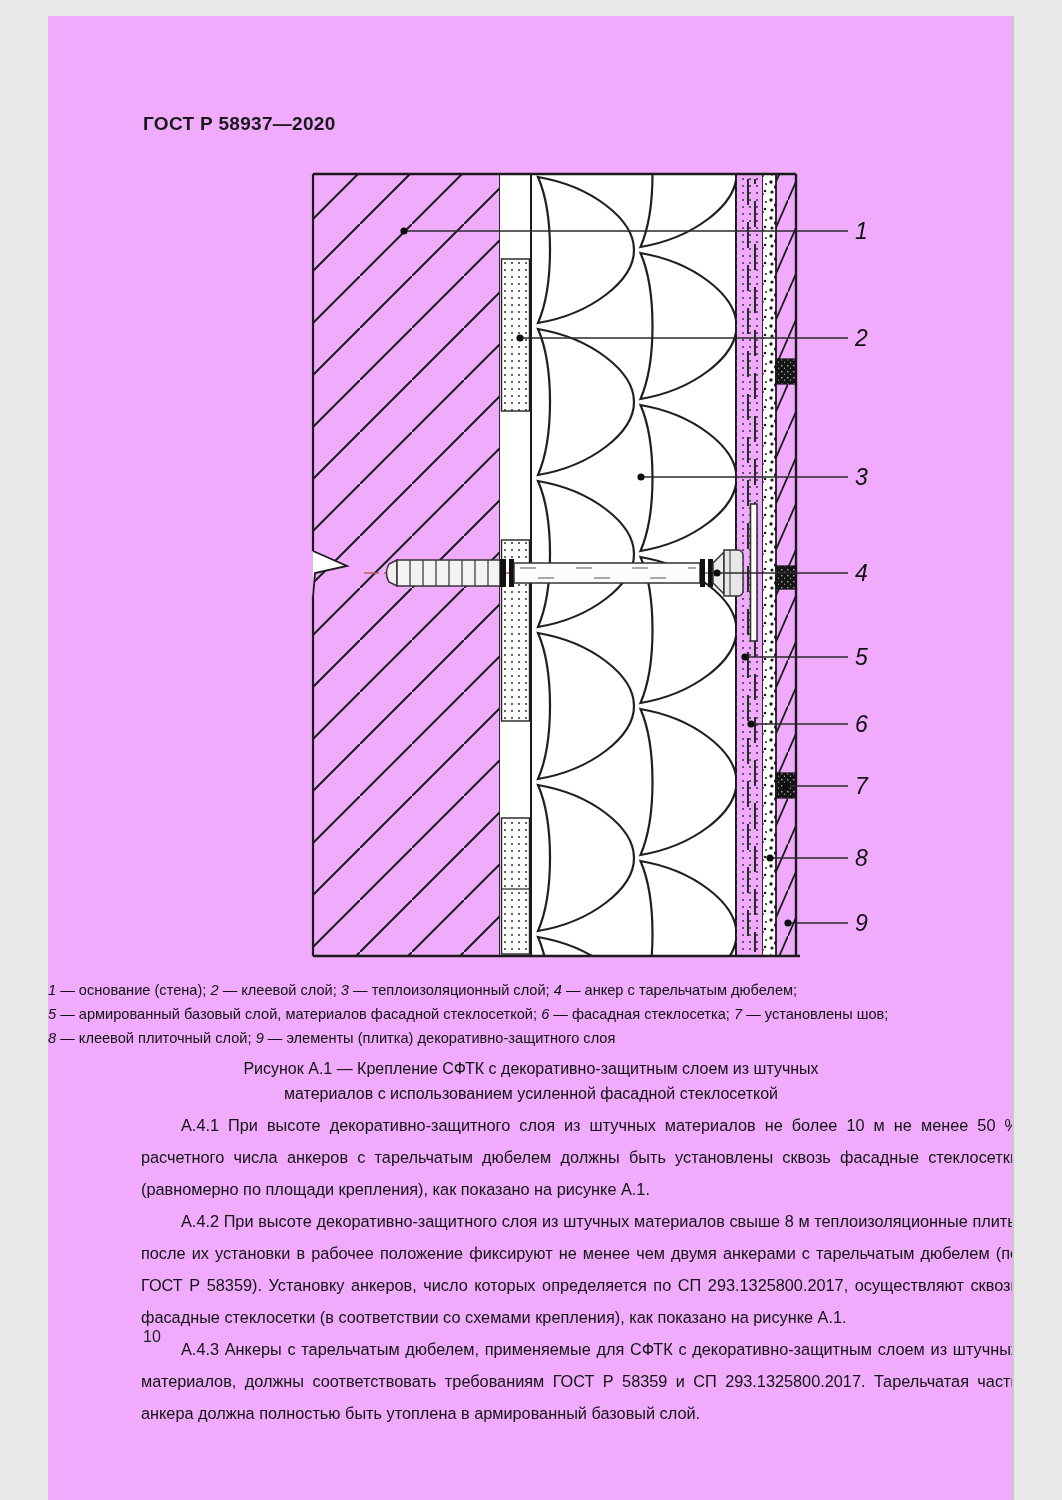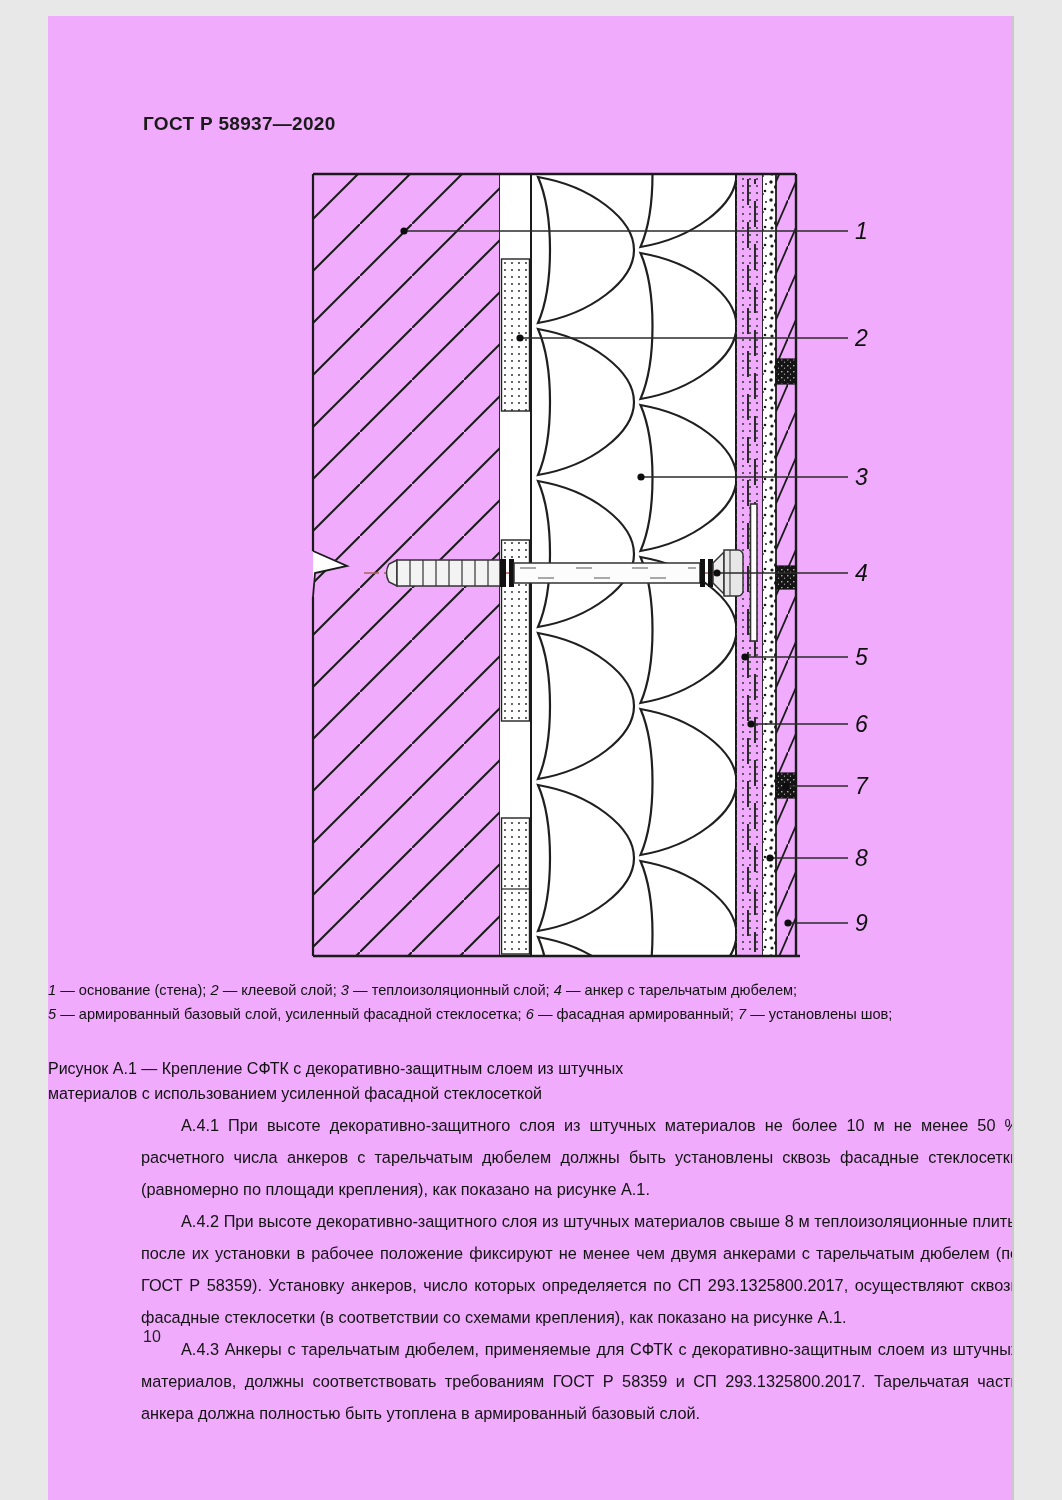--- a/index.html
+++ b/index.html
@@ -17,21 +17,21 @@
     font-size:19px;font-weight:bold;letter-spacing:.3px;
   }
   .fig-wrap{position:absolute;left:250px;top:150px;width:590px;height:800px;}
   .legend{
     position:absolute;left:0;right:0;top:962px;
     font-size:14.6px;line-height:24px;color:#111;
   }
   .legend i{font-style:italic;}
   .caption{
     position:absolute;left:0;right:0;top:1040px;
-    text-align:left;font-size:16px;line-height:25px;color:#111;
+    text-align:center;font-size:16px;line-height:25px;color:#111;
   }
   .body-text{
     position:absolute;left:93px;top:1093px;width:878px;
     font-size:16.3px;line-height:32px;text-align:justify;color:#131313;
   }
   .body-text p{margin:0;text-indent:40px;}
   .page-number{
     position:absolute;left:95px;top:1312px;font-size:16px;color:#222;
   }
   .scan-edge-bottom{
@@ -212,21 +212,22 @@
         <text class="callout-num" x="807" y="716">6</text>
         <text class="callout-num" x="807" y="778">7</text>
         <text class="callout-num" x="807" y="850">8</text>
         <text class="callout-num" x="807" y="915">9</text>
       </g>
     </svg>
   </div>
 
   <div class="legend" id="legend">
       <div><i>1</i><span> — основание (стена); </span><i>2</i><span> — клеевой слой; </span><i>3</i><span> — теплоизоляционный слой; </span><i>4</i><span> — анкер с тарельчатым дюбелем;</span></div>
-      <div><i>5</i><span> — армированный базовый слой, усиленный фасадной стеклосетка; </span><i>6</i><span> — фасадная армированный; </span><i>7</i><span> — установлены шов;</span></div>
+      <div><i>5</i><span> — армированный базовый слой, материалов фасадной стеклосеткой; </span><i>6</i><span> — фасадная стеклосетка; </span><i>7</i><span> — установлены шов;</span></div>
+      <div><i>8</i><span> — клеевой плиточный слой; </span><i>9</i><span> — элементы (плитка) декоративно-защитного слоя</span></div>
     </div>
 
   <div class="caption">
     <div>Рисунок А.1 — Крепление СФТК с декоративно-защитным слоем из штучных</div>
     <div>материалов с использованием усиленной фасадной стеклосеткой</div>
   </div>
 
   <div class="body-text">
     <p>А.4.1 При высоте декоративно-защитного слоя из штучных материалов не более 10 м не менее 50 % расчетного числа анкеров с тарельчатым дюбелем должны быть установлены сквозь фасадные стеклосетки (равномерно по площади крепления), как показано на рисунке А.1.</p>
     <p>А.4.2 При высоте декоративно-защитного слоя из штучных материалов свыше 8 м теплоизоляционные плиты после их установки в рабочее положение фиксируют не менее чем двумя анкерами с тарельчатым дюбелем (по ГОСТ Р 58359). Установку анкеров, число которых определяется по СП 293.1325800.2017, осуществляют сквозь фасадные стеклосетки (в соответствии со схемами крепления), как показано на рисунке А.1.</p>

